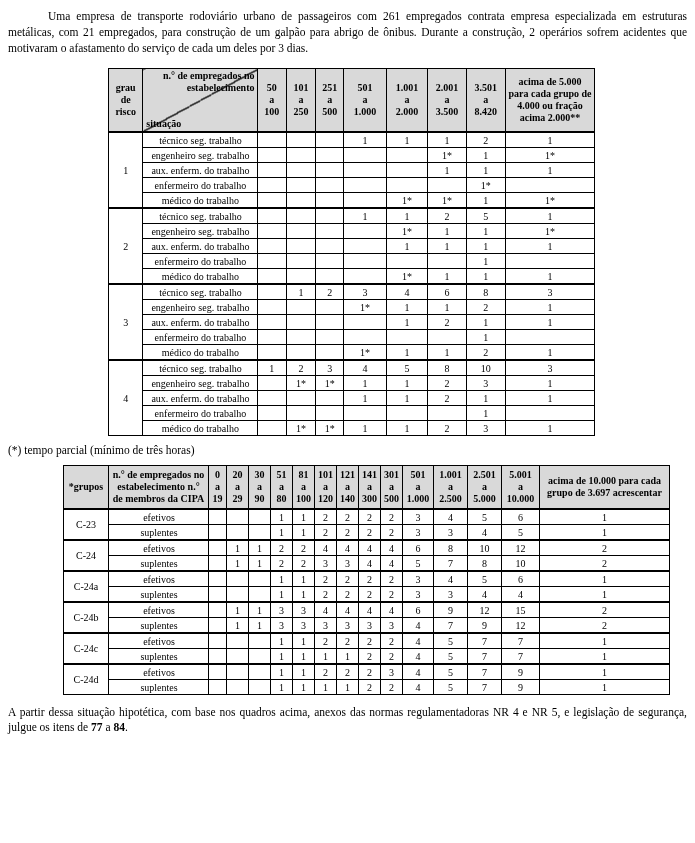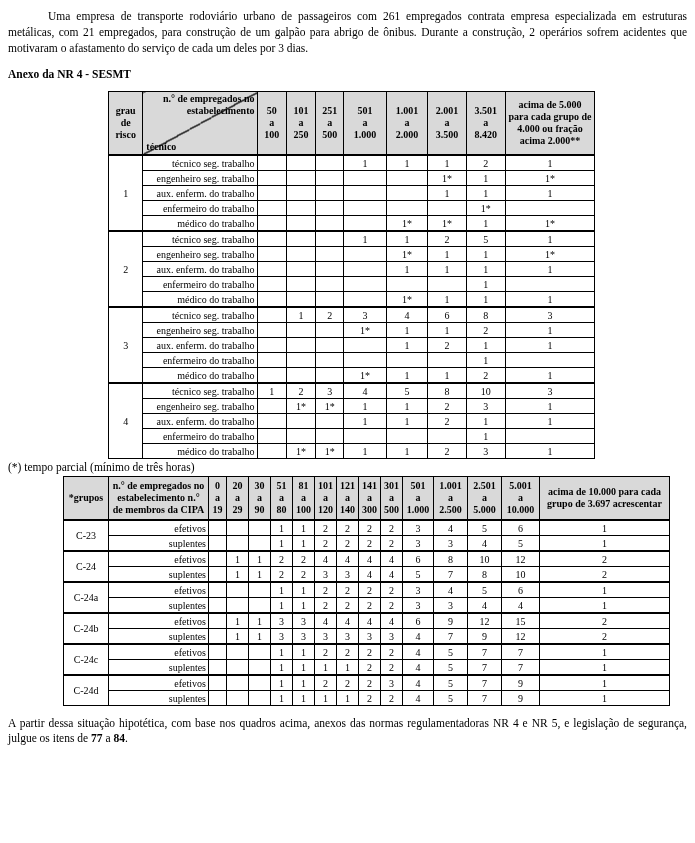--- a/index.html
+++ b/index.html
@@ -1,27 +1,27 @@
 <!DOCTYPE html>
 <html><head>
 <meta charset="utf-8">
 <style>
   html,body{margin:0;padding:0;background:#fff;color:#000;}
   body{width:695px;height:843px;font-family:"Liberation Serif",serif;font-size:11.5px;}
   .page{padding:4px 8px 0 8px;}
   .intro{ text-align:justify;text-indent:40px;margin:4px 0 12px 0;line-height:16px;}
   .section-title{font-weight:bold;font-size:11.5px;margin:0 0 11px 0;}
-  .note{margin:1px 0;line-height:15px;text-align:justify;}
+  .note{margin:7px 0;line-height:15px;text-align:justify;}
   table{border-collapse:collapse;table-layout:fixed;}
   th,td{border:1px solid #000;font-size:10px;padding:0 2px;overflow:hidden;}
   th{background:#d9d9d9;font-weight:bold;text-align:center;vertical-align:middle;white-space:pre-line;line-height:12px;}
   thead th{border-bottom:2px solid #000;}
   td{height:14px;line-height:13px;}
   td.val{text-align:center;}
-  td.label{text-align:right;white-space:nowrap;padding-left:3px;}
+  td.label{text-align:center;white-space:nowrap;padding-left:3px;}
   td.grp{text-align:center;vertical-align:middle;}
   tr.group-start td{border-top:2px solid #000;}
   .sesmt{margin-left:100px;width:487px;}
   .sesmt thead th{height:60px;}
   .cipa{margin-left:55px;width:606px;}
   .cipa thead th{height:42px;}
   th.diag{position:relative;padding:1px 2px;vertical-align:top;text-align:left;
     background-image:linear-gradient(to bottom right,transparent 49.4%,#000 49.4%,#000 50.6%,transparent 50.6%);
     background-color:#d9d9d9;}
   th.diag .diag-top{text-align:right;line-height:12px;white-space:pre-line;}
@@ -29,42 +29,41 @@
   .footer-text{margin:10px 0 0 0;line-height:15px;text-align:justify;}
   .b{font-weight:bold;}
 </style>
 </head>
 <body>
 
 <div class="page">
 
   <p class="intro">Uma empresa de transporte rodoviário urbano de passageiros com 261 empregados contrata empresa especializada em estruturas metálicas, com 21 empregados, para construção de um galpão para abrigo de ônibus. Durante a construção, 2 operários sofrem acidentes que motivaram o afastamento do serviço de cada um deles por 3 dias.</p>
 
-  <h3 class="section-title">Anexo da NR 4 - SESMT</h3>
 
   <table class="sesmt">
       <colgroup>
         <col style="width: 34px;">
         <col style="width: 113px;">
         <col style="width: 29px;">
         <col style="width: 29px;">
         <col style="width: 28px;">
         <col style="width: 42px;">
         <col style="width: 41px;">
         <col style="width: 38px;">
         <col style="width: 39px;">
         <col style="width: 88px;">
       </colgroup>
       <thead>
         <tr>
           <th>grau
 de
 risco</th>
           <th class="diag"><div class="diag-top">n.° de empregados no
-estabelecimento</div><div class="diag-bottom">técnico</div></th>
+estabelecimento</div><div class="diag-bottom">situação</div></th>
           <th>50
 a
 100</th>
           <th>101
 a
 250</th>
           <th>251
 a
 500</th>
           <th>501

